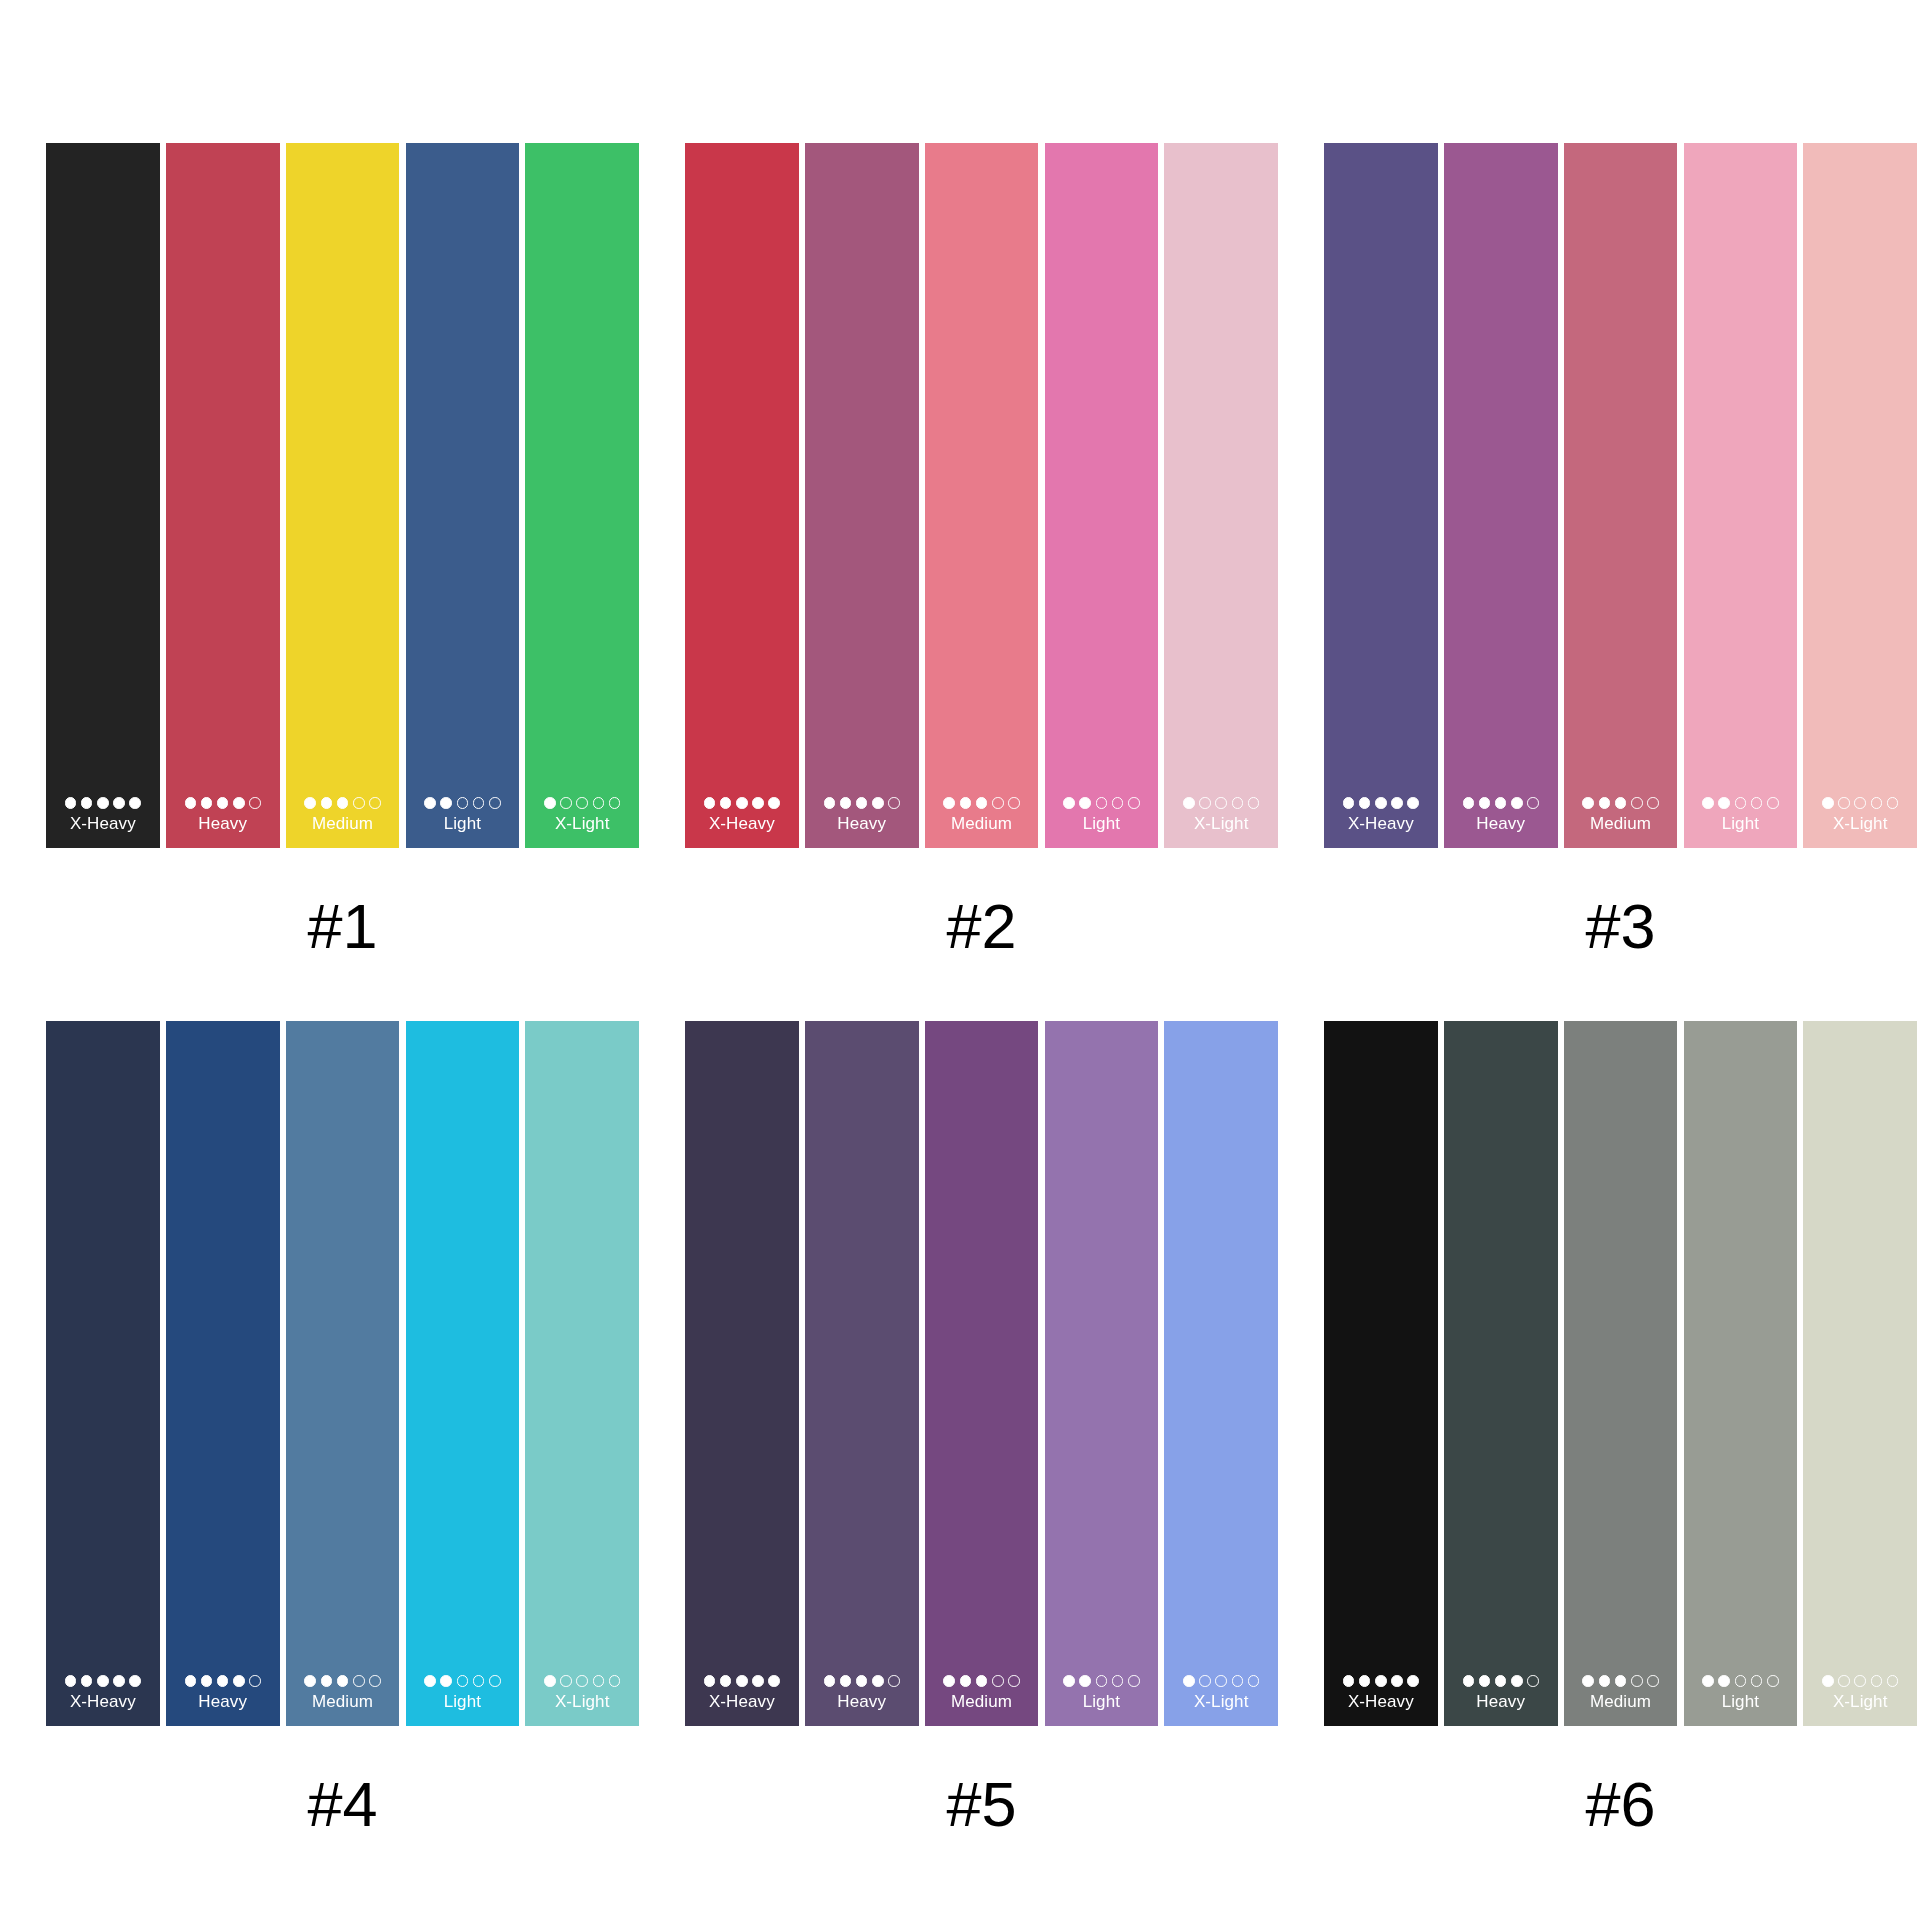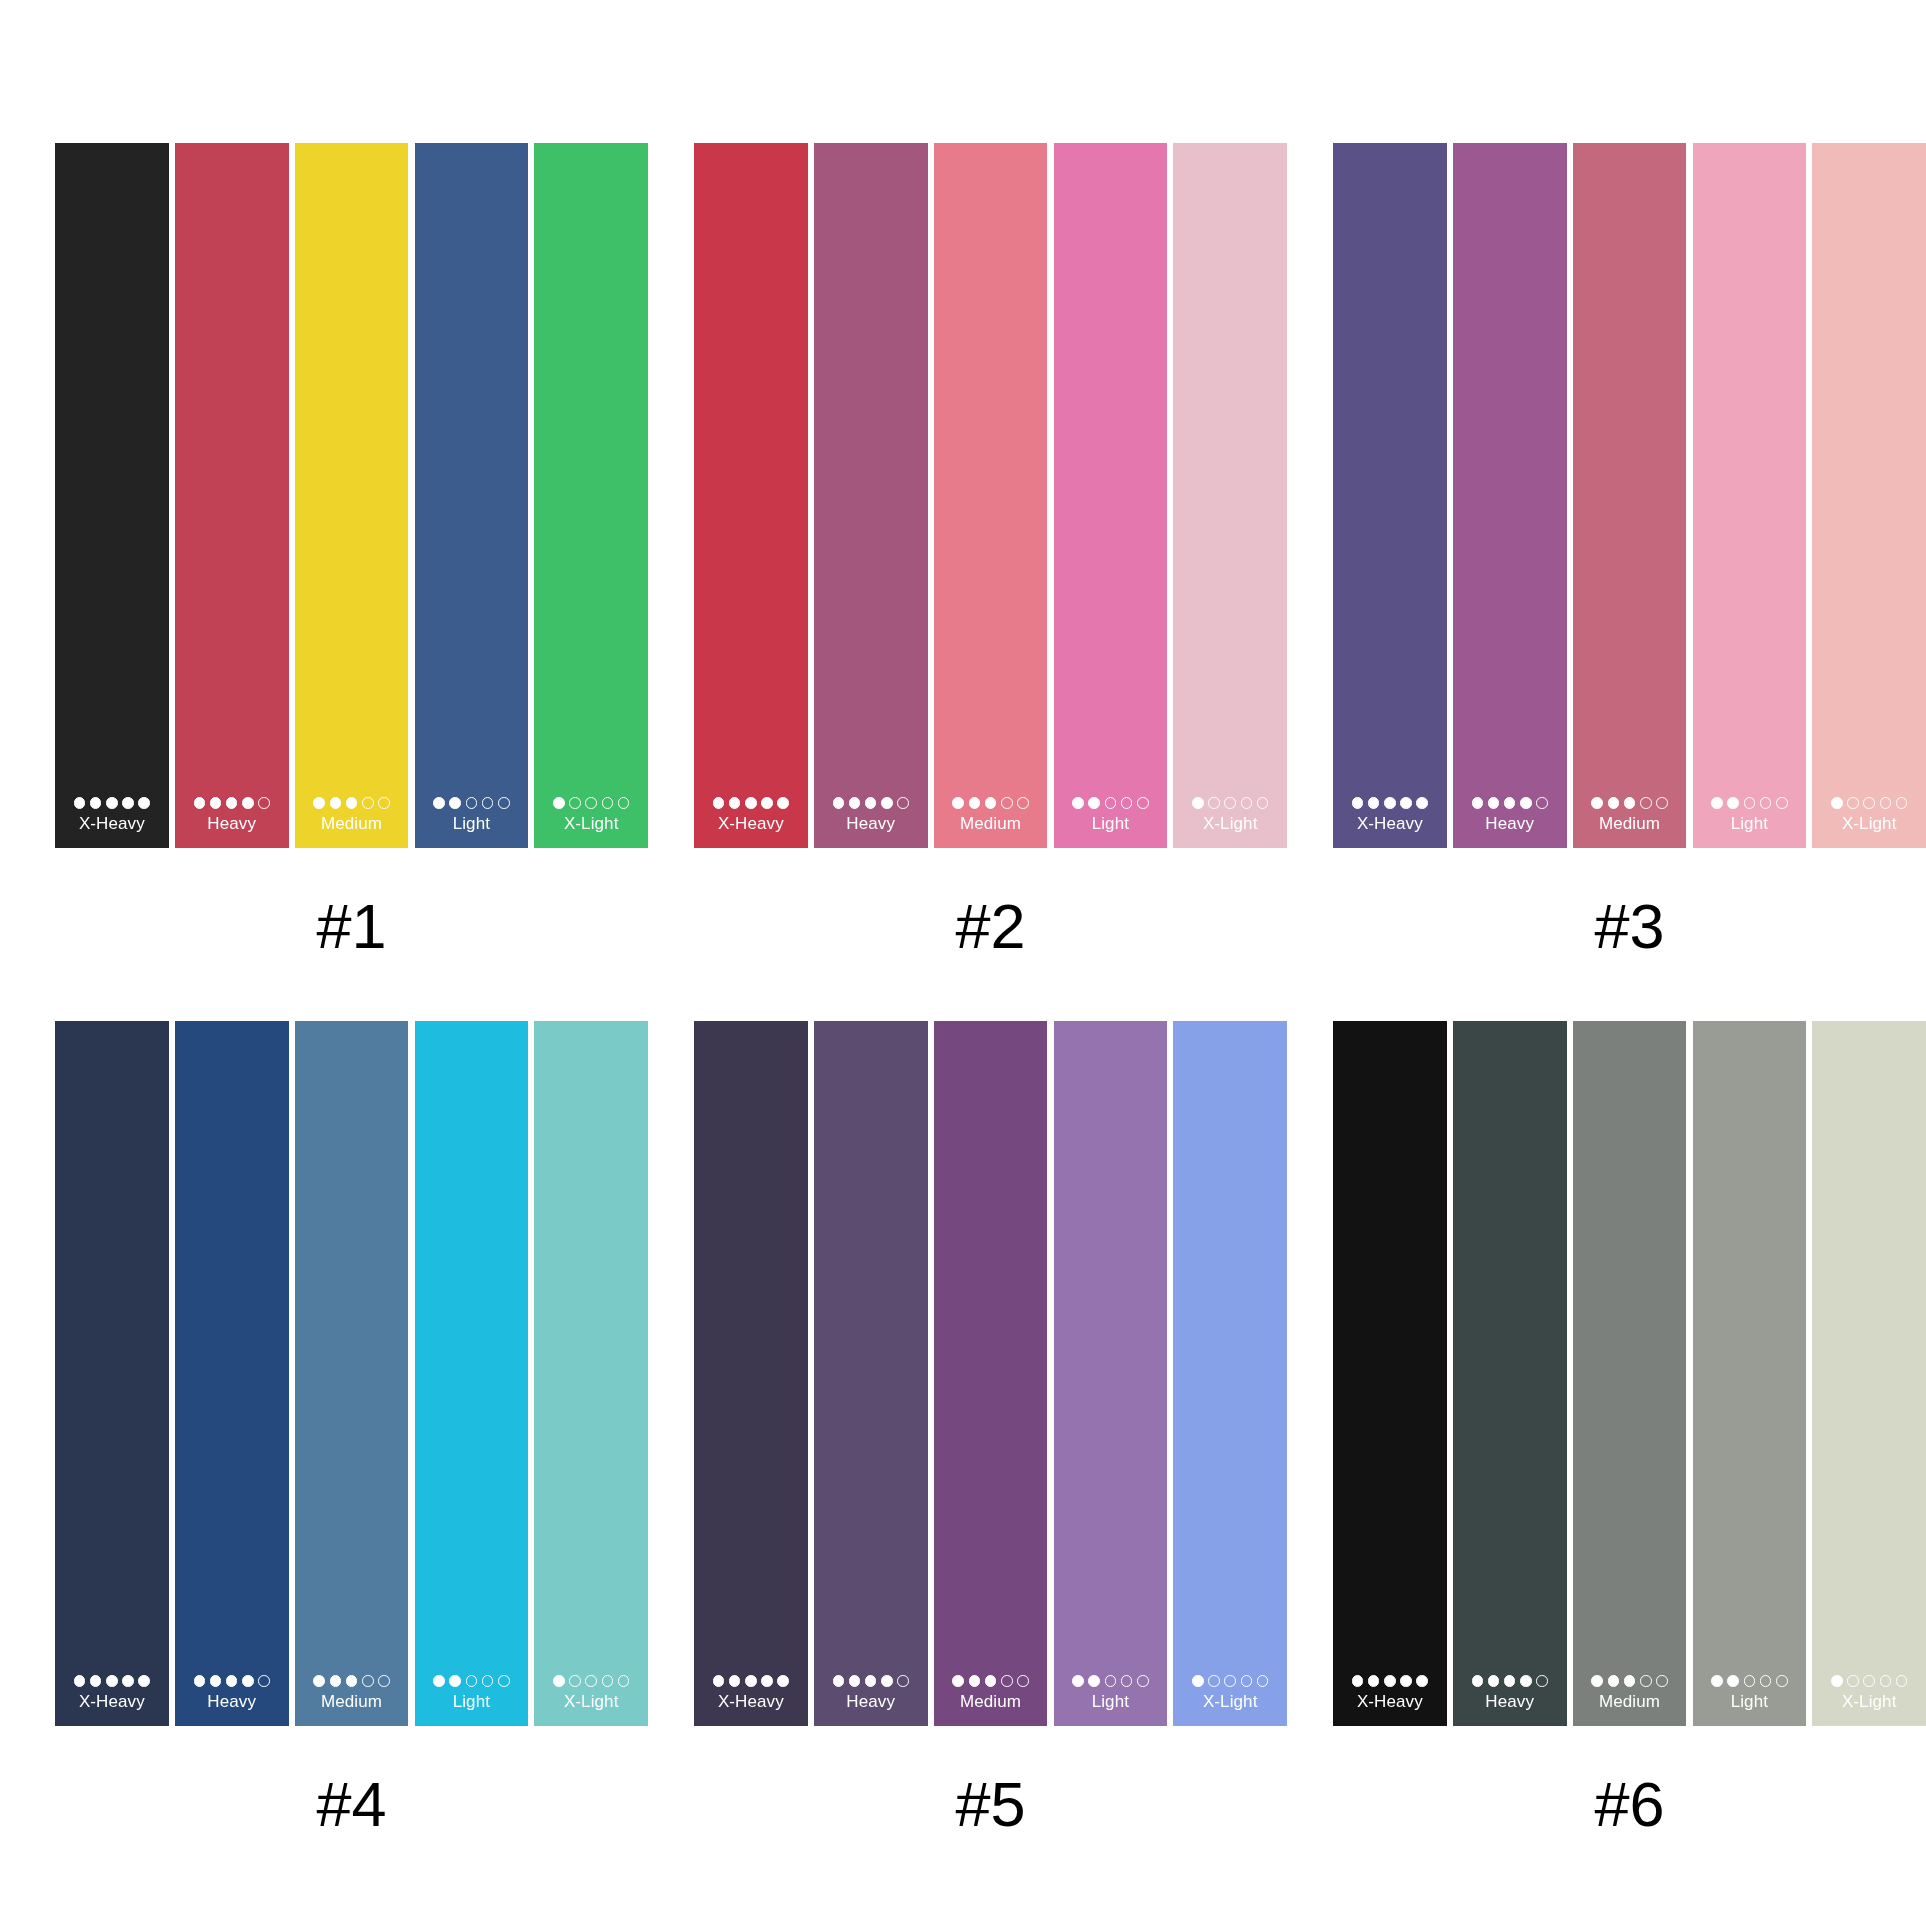--- a/index.html
+++ b/index.html
@@ -18,21 +18,21 @@
     position: relative;
     width: 1926px;
     height: 1926px;
     background: #ffffff;
     box-sizing: border-box;
   }
 
   .palette-row {
     display: flex;
     flex-direction: row;
-    justify-content: flex-end;
+    justify-content: center;
     align-items: flex-start;
     width: 1926px;
   }
 
   .palette-row.row-1 { padding-top: 143px; }
   .palette-row.row-2 { padding-top: 62px; }
 
   .palette-group {
     width: 593px;
     margin-right: 46px;

